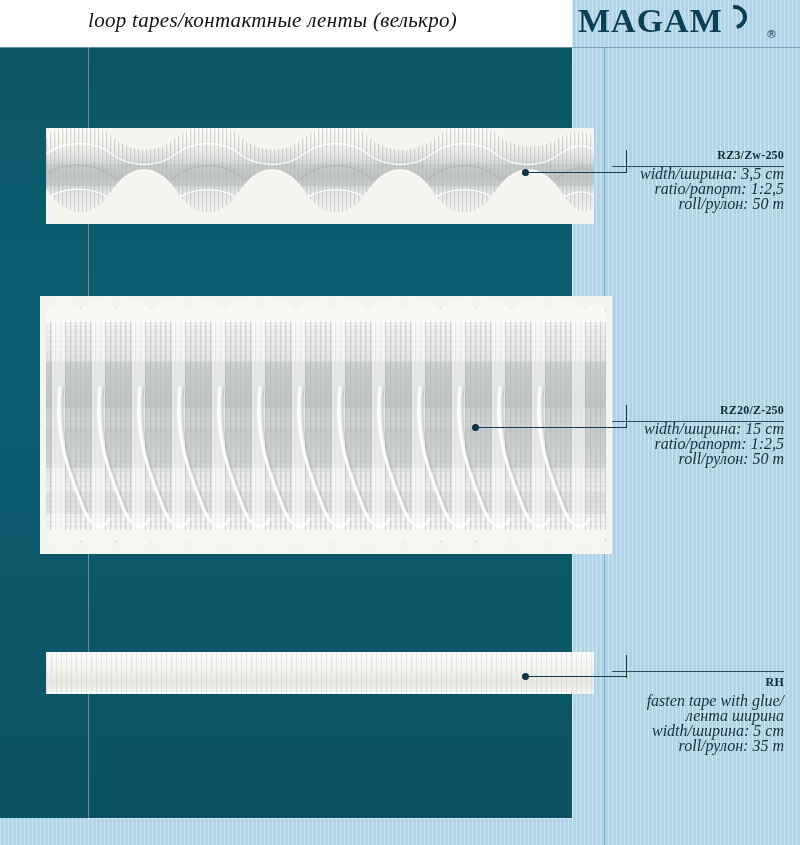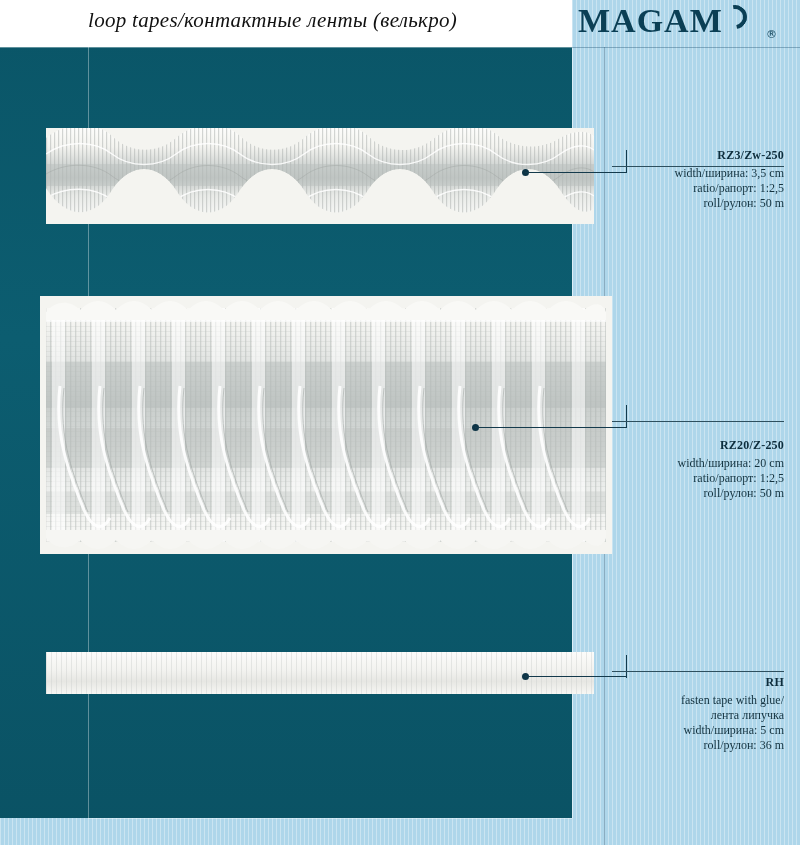--- a/index.html
+++ b/index.html
@@ -127,21 +127,22 @@
     color: #10303f;
   }
   .label-block .code {
     font-weight: bold;
     font-size: 12px;
     letter-spacing: 0.2px;
     color: #0d2d3c;
     margin-bottom: 3px;
   }
   .label-block .spec {
-    font-size: 12px;
+    font-style: italic;
+    font-size: 16px;
     line-height: 15px;
     color: #13323f;
   }
   .label-rule {
     position: absolute;
     height: 1px;
     background: #2d4f5e;
   }
 
   
@@ -361,36 +362,36 @@
       <path d="M6,16 C16,4 30,4 40,14 C52,2 64,2 76,14 C88,2 100,2 112,14 C124,2 136,2 148,14 C160,2 172,2 184,14 C196,2 208,2 220,14 C232,2 244,2 256,14 C268,2 280,2 292,14 C304,2 316,2 328,14 C340,2 352,2 364,14 C376,2 388,2 400,14 C412,2 424,2 436,14 C448,2 460,2 472,14 C484,2 496,2 508,14 C520,2 532,2 544,14 C554,6 562,6 566,16 L566,24 L6,24 Z" fill="#f9f9f6"></path>
 
       <path d="M6,242 C16,254 30,254 40,244 C52,256 64,256 76,244 C88,256 100,256 112,244 C124,256 136,256 148,244 C160,256 172,256 184,244 C196,256 208,256 220,244 C232,256 244,256 256,244 C268,256 280,256 292,244 C304,256 316,256 328,244 C340,256 352,256 364,244 C376,256 388,256 400,244 C412,256 424,256 436,244 C448,256 460,256 472,244 C484,256 496,256 508,244 C520,256 532,256 544,244 C554,252 562,252 566,242 L566,234 L6,234 Z" fill="#f6f6f3"></path>
     </svg>
   </div>
 
   <div class="leader-dot" style="left:472px; top:424px;"></div>
   <div class="leader" style="left:475px; top:427px; width:151px;"></div>
   <div class="leader-up" style="left:626px; top:405px; height:23px;"></div>
 
-  <div class="label-block" style="left:612px; top:403px; width:172px;margin-top:35px;">
+  <div class="label-block" style="left:612px; top:403px; width:172px;">
     <div class="code">RZ20/Z-250</div>
-    <div class="spec">width/ширина: 20 cm</div>
+    <div class="spec">width/ширина: 15 cm</div>
     <div class="spec">ratio/рапорт: 1:2,5</div>
     <div class="spec">roll/рулон: 50 m</div>
   </div>
   <div class="label-rule" style="left:612px; top:421px; width:172px;"></div>
 
   <div class="tape tape3"></div>
 
   <div class="leader-dot" style="left:522px; top:673px;"></div>
   <div class="leader" style="left:525px; top:676px; width:101px;"></div>
   <div class="leader-up" style="left:626px; top:655px; height:23px;"></div>
 
   <div class="label-block" style="left:612px; top:675px; width:172px;">
     <div class="code">RH</div>
     <div class="spec">fasten tape with glue/</div>
-    <div class="spec">лента липучка</div>
+    <div class="spec">лента ширина</div>
     <div class="spec">width/ширина: 5 cm</div>
-    <div class="spec">roll/рулон: 36 m</div>
+    <div class="spec">roll/рулон: 35 m</div>
   </div>
   <div class="label-rule" style="left:612px; top:671px; width:172px;"></div>
 
 </div>
 
 </body></html>

